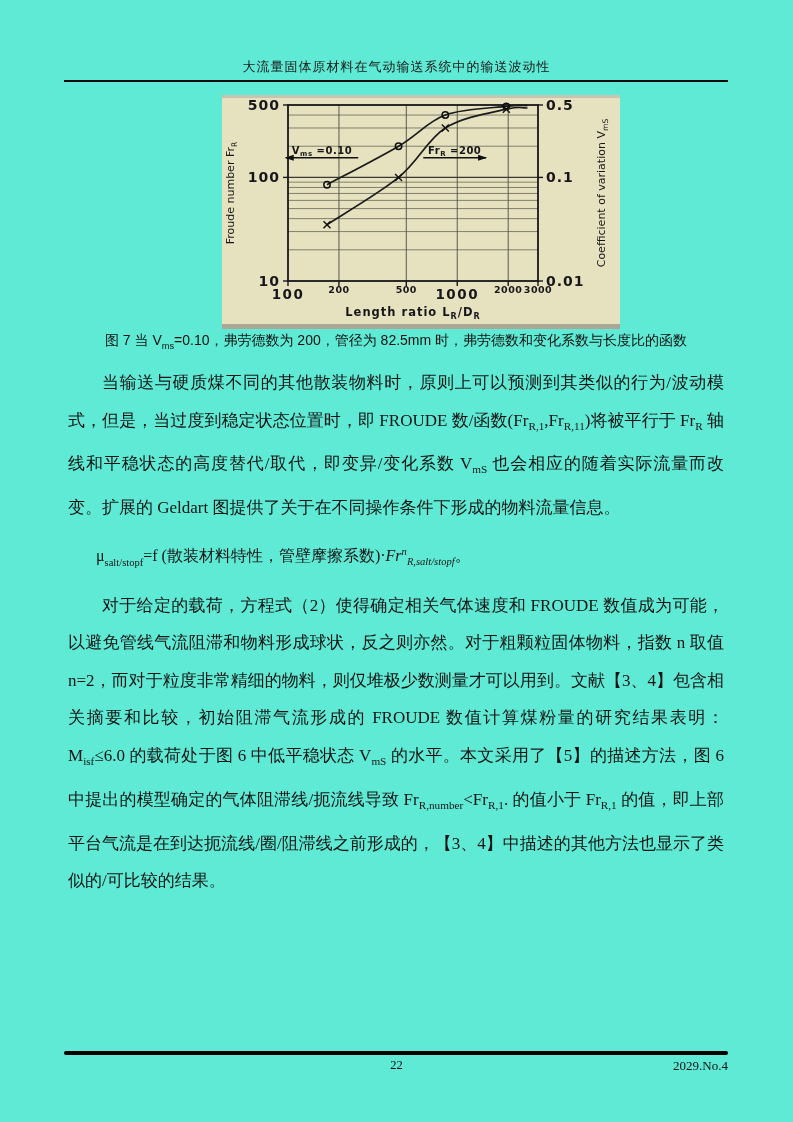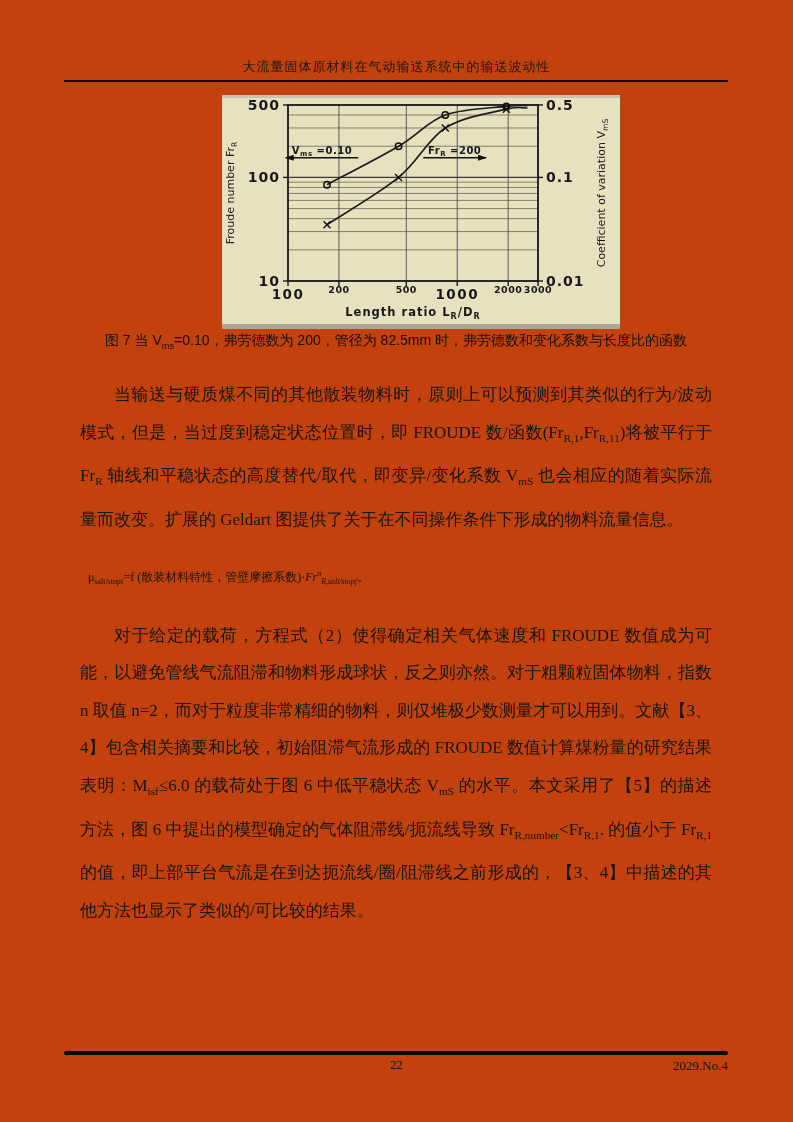--- a/index.html
+++ b/index.html
@@ -1,17 +1,17 @@
 <!DOCTYPE html>
 <html><head>
 <meta charset="utf-8">
 <style>
   html,body{margin:0;padding:0;background:#ffffff;}
   .page{
-    position:relative;width:793px;height:1122px;margin:0 auto;background:#c2410c;
+    position:relative;width:793px;height:1122px;margin:0 auto;background:#5eead4;
     font-family:"Liberation Serif","DejaVu Serif",serif;color:#141414;overflow:hidden;
   }
   .header-title{
     position:absolute;top:58px;left:0;width:100%;text-align:center;
     font-size:13px;letter-spacing:1px;color:#1a1a1a;
   }
   .header-rule{position:absolute;top:80px;left:64px;width:664px;height:2px;background:#0d0d0d;}
   .figure{
     position:absolute;left:214px;top:87px;width:398px;height:234px;margin:8px;
     background:#e6e2bf;
@@ -21,22 +21,22 @@
   .scan-edge.bottom{bottom:0;height:5px;background:#aba797;}
   .figure svg{display:block;}
   .caption{
     position:absolute;top:332px;left:64px;width:664px;text-align:center;
     font-family:"Liberation Sans","DejaVu Sans",sans-serif;font-weight:normal;font-size:14px;color:#111;
   }
   .body-col{
     position:absolute;top:360px;left:64px;width:664px;
     font-size:17px;line-height:37.5px;text-align:justify;color:#151515;
   }
-  .body-col p{margin:16px;text-indent:2em;}
-  .body-col p.formula{margin:6px 0;font-size:12px;text-align:left;}
+  .body-col p{margin:4px;text-indent:2em;}
+  .body-col p.formula{margin:6px 0;font-size:16px;text-align:left;}
   sub{font-size:66%;}
   sup{font-size:66%;}
   .footer-rule{position:absolute;top:1051px;left:64px;width:664px;height:4px;background:#000;border-radius:2px;}
   .footer-page{position:absolute;top:1058px;left:0;width:100%;text-align:center;font-size:12.5px;color:#111;}
   .footer-issue{position:absolute;top:1058px;right:65px;font-size:13px;color:#111;}
 </style>
 </head>
 <body>
 
 <div class="page">

